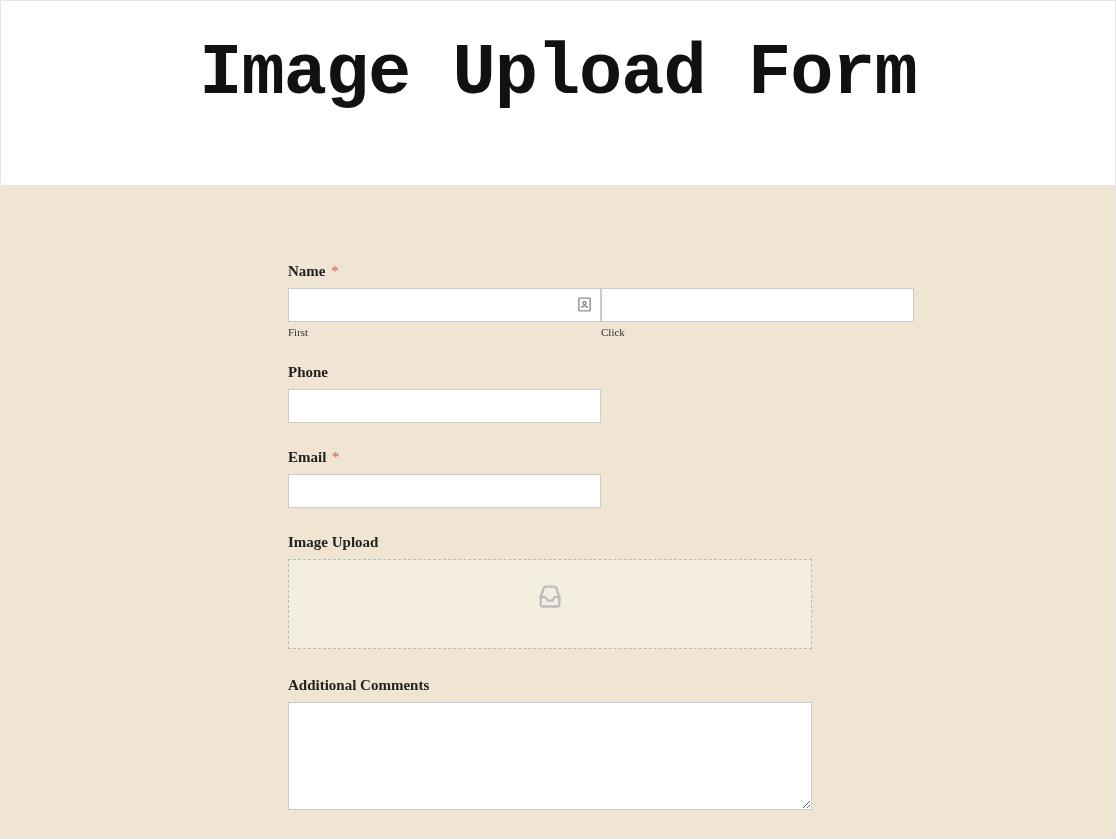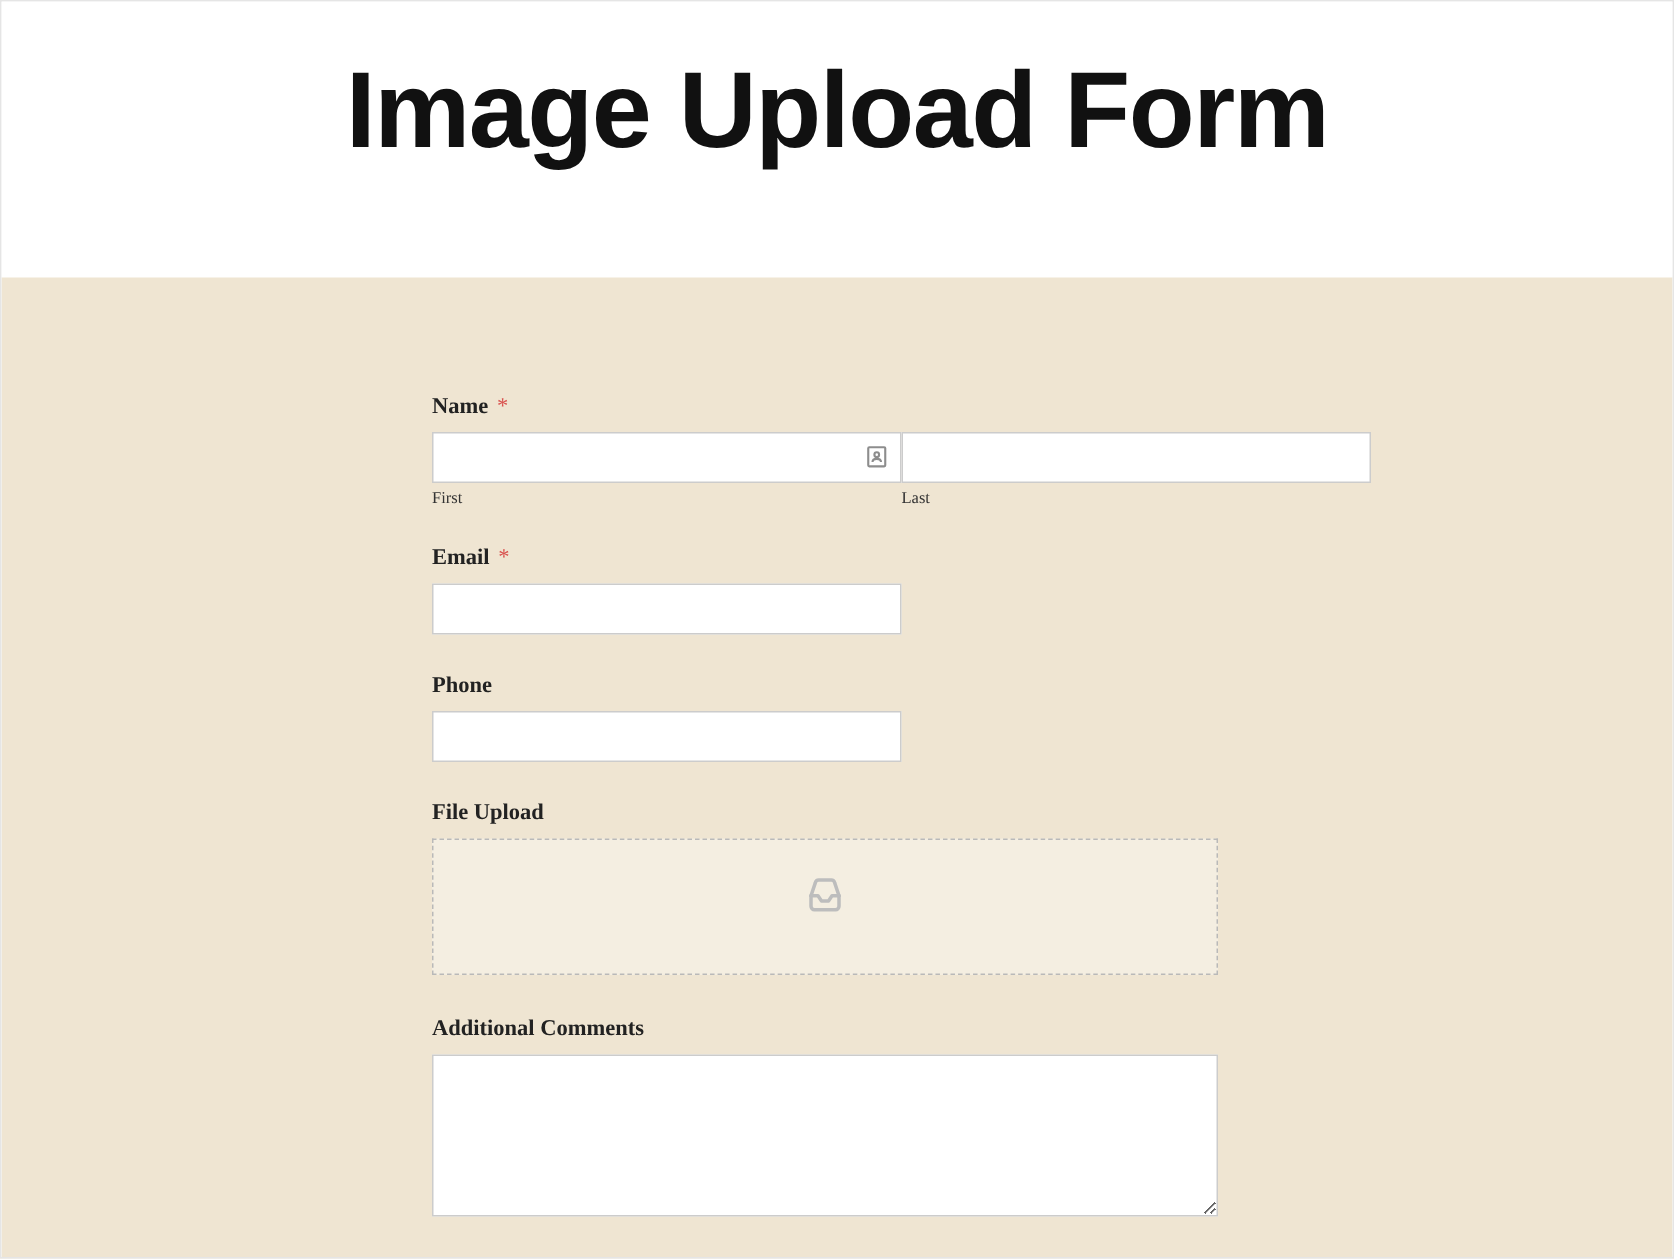--- a/index.html
+++ b/index.html
@@ -14,21 +14,21 @@
       width: 1116px;
       height: 839px;
       overflow: hidden;
     }
     .header {
       background: #fff;
       padding: 32px 0 70px 0;
       text-align: center;
     }
     .header h1 {
-      font-family: Liberation Sans, sans-serif;
+      font-family: Liberation Mono, monospace;
       font-weight: 900;
       font-size: 72px;
       letter-spacing: -1px;
       color: #111;
     }
     .form-wrap {
       background: #efe5d2;
       padding: 78px 0 0 0;
       min-height: 654px;
     }
@@ -135,40 +135,40 @@
             <svg width="17" height="17" viewBox="0 0 24 24" fill="none" stroke="currentColor" stroke-width="2">
               <rect x="4" y="3" width="16" height="18" rx="1"></rect>
               <circle cx="12" cy="10" r="2.2"></circle>
               <path d="M8 17c0-2 2-3 4-3s4 1 4 3"></path>
             </svg>
           </span>
           <span class="sublabel">First</span>
         </div>
         <div class="name-col">
           <input type="text" value="" style="">
-          <span class="sublabel">Last</span>
+          <span class="sublabel">Click</span>
         </div>
       </div>
+    </div>
+
+    <div class="field">
+      <label class="field-label">Phone</label>
+      <input type="tel" value="" style="">
     </div>
 
     <div class="field">
       <label class="field-label">
         <span>Email</span>
         <span class="req">*</span>
       </label>
       <input type="email" value="" style="">
     </div>
 
-    <div class="field">
-      <label class="field-label">Phone</label>
-      <input type="tel" value="" style="">
-    </div>
-
     <div class="field field-upload">
-      <label class="field-label">File Upload</label>
+      <label class="field-label">Image Upload</label>
       <div class="dropzone">
         <div class="icon">
           <svg width="30" height="28" viewBox="0 0 24 24" fill="none" stroke="#bdbdbd" stroke-width="2" stroke-linecap="round" stroke-linejoin="round">
             <path d="M4 13 L4 19 a2 2 0 0 0 2 2 h12 a2 2 0 0 0 2 -2 V13"></path>
             <path d="M4 13 h4 l2 3 h4 l2 -3 h4"></path>
             <path d="M4 13 L6.5 5.5 a2 2 0 0 1 1.9 -1.5 h7.2 a2 2 0 0 1 1.9 1.5 L20 13"></path>
           </svg>
         </div>
       </div>
     </div>

